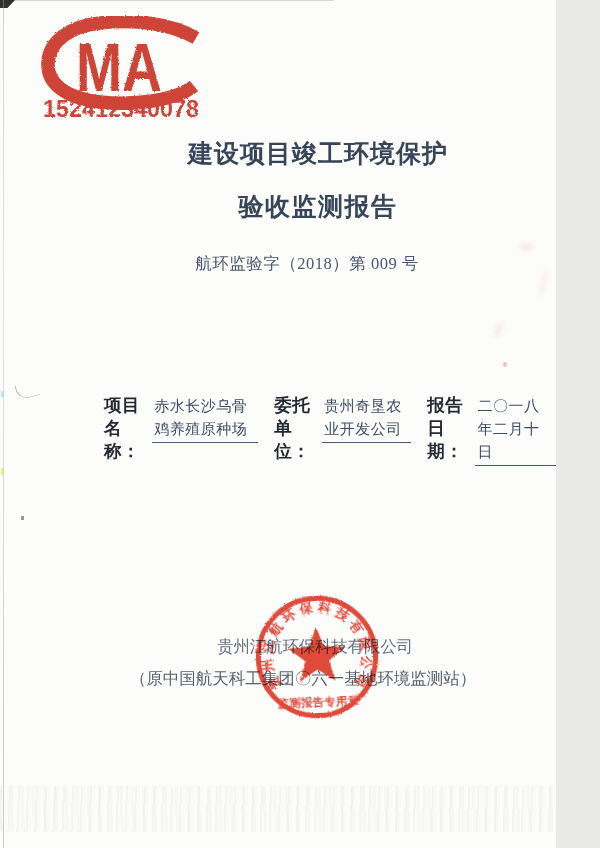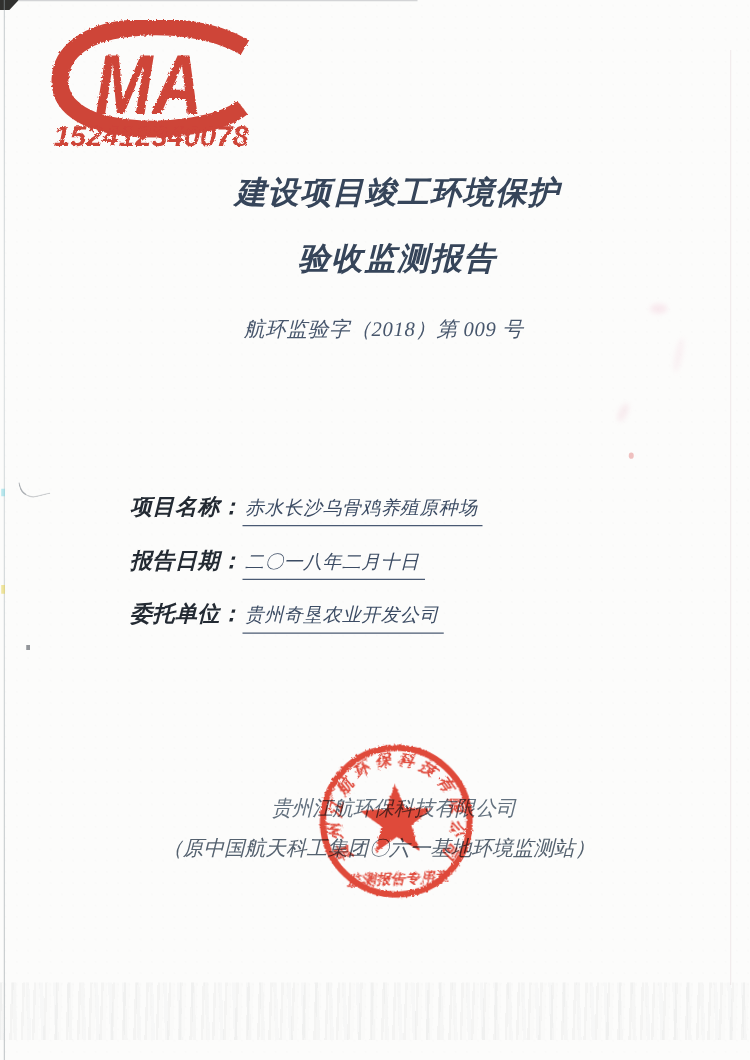--- a/index.html
+++ b/index.html
@@ -3,26 +3,25 @@
 <meta charset="utf-8">
 <style>
   html,body{margin:0;padding:0;}
   body{
     width:600px;height:848px;
     background:#e9e9e7;
     font-family:"Liberation Serif","DejaVu Serif",serif;
     overflow:hidden;
   }
   .page{
-    position:relative;width:600px;height:848px;
+    position:relative;width:556px;height:848px;
     background:#fcfcfb;
     background-image:radial-gradient(rgba(40,40,40,0.012) 1px, transparent 1px);
     background-size:9px 9px;
     overflow:hidden;
-    font-style:italic;
   }
   
   .corner-sliver{position:absolute;top:0;left:0;width:15px;height:8px;background:#31312f;
     clip-path:polygon(0 0,100% 0,50% 100%,0 100%);}
   .top-hairline{position:absolute;top:0;left:14px;width:320px;height:1px;background:rgba(70,75,80,.22);}
   .edge-line-left{position:absolute;left:3px;top:0;bottom:0;width:1px;opacity:.45;
     background:linear-gradient(#97a1a6,#bcc5c9 35%,#9aa4a9 70%,#8b9499);}
   .edge-line-right{position:absolute;left:584px;top:40px;bottom:60px;width:1px;opacity:.14;
     background:#b98f9a;}
   .bottom-noise{position:absolute;left:0;right:0;top:786px;height:46px;opacity:.55;
@@ -47,21 +46,21 @@
 
   
   .title-line{position:absolute;left:0;width:600px;text-align:center;
     font-weight:bold;color:#36455a;}
   .title-1{top:137px;font-size:25px;letter-spacing:1px;transform:translateX(18px);}
   .title-2{top:190px;font-size:25px;letter-spacing:1.5px;transform:translateX(18px);}
   .doc-no{position:absolute;left:0;top:253px;width:600px;text-align:center;
     font-size:16.5px;color:#47566c;transform:translateX(7px);letter-spacing:.5px;}
 
   
-  .info{position:absolute;left:104px;top:394px;display:flex;flex-direction:column;gap:16px;}
+  .info{position:absolute;left:104px;top:394px;display:flex;flex-direction:row;gap:16px;}
   .info-row{display:flex;align-items:baseline;line-height:23px;}
   .info-label{font-weight:bold;font-size:17.5px;color:#232a33;letter-spacing:.5px;}
   .info-value{font-size:15px;color:#3c4c64;letter-spacing:.5px;
     border-bottom:1.5px solid #4a5a73;padding:0 4px 1px 2px;}
 
   
   .company{position:absolute;left:0;top:636px;width:600px;text-align:center;
     font-size:16.5px;color:#62707e;letter-spacing:-0.2px;transform:translateX(15px);}
   .former{position:absolute;left:0;top:668px;width:600px;text-align:center;
     font-size:16.5px;color:#54616f;transform:translateX(3px);}
@@ -112,26 +111,26 @@
   <div class="title-line title-2">验收监测报告</div>
 
   <div class="doc-no">航环监验字（2018）第 009 号</div>
 
   <div class="info">
     <div class="info-row">
       <span class="info-label">项目名称：</span>
       <span class="info-value">赤水长沙乌骨鸡养殖原种场</span>
     </div>
     <div class="info-row">
+      <span class="info-label">委托单位：</span>
+      <span class="info-value">贵州奇垦农业开发公司</span>
+    </div>
+    <div class="info-row">
       <span class="info-label">报告日期：</span>
       <span class="info-value">二〇一八年二月十日</span>
-    </div>
-    <div class="info-row">
-      <span class="info-label">委托单位：</span>
-      <span class="info-value">贵州奇垦农业开发公司</span>
     </div>
   </div>
 
   <div class="company">贵州江航环保科技有限公司</div>
   <div class="former">（原中国航天科工集团〇六一基地环境监测站）</div>
 
   <div class="seal">
     <svg width="134" height="134" viewBox="0 0 160 160">
       <defs>
         <path id="sealTopArc" d="M 38.6,114.7 A 54,54 0 1 1 121.4,114.7" fill="none"></path>

